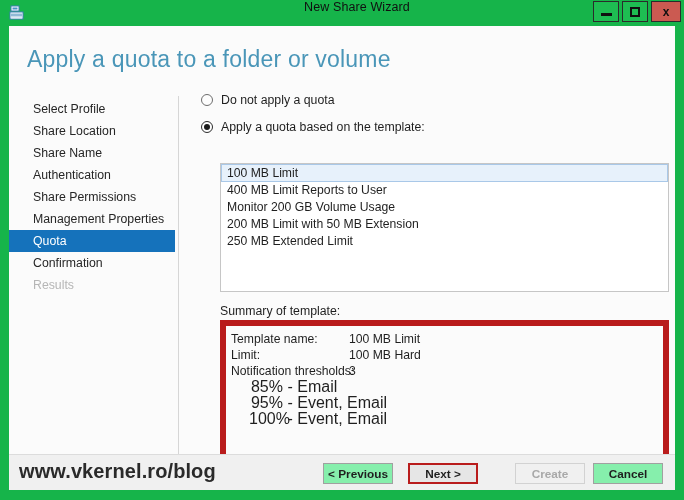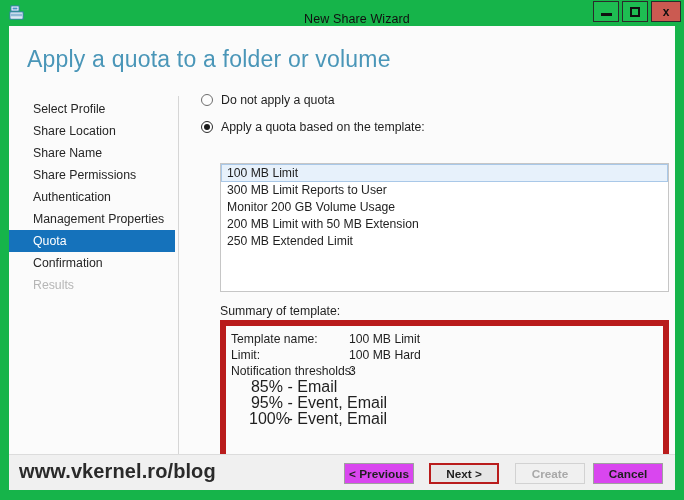--- a/index.html
+++ b/index.html
@@ -29,21 +29,21 @@
     background: #16b44a;
   }
   .titlebar-icon {
     position: absolute;
     left: 8px; top: 4px;
     width: 18px;
     height: 18px;
   }
   .titlebar-title {
     position: absolute;
-    left: 0; top: 12px;
+    left: 0; top: 0;
     width: 684px;
     text-align: center;
     font-size: 12.5px;
     color: #101010;
     letter-spacing: .1px;
     padding-left: 30px;
   }
   .winbtns {
     position: absolute;
     right: 3px; top: 1px;
@@ -284,40 +284,40 @@
     right: 12px;
     top: 8px;
     display: flex;
     gap: 8px;
   }
   .btn {
     width: 70px;
     height: 21px;
     font-size: 11.8px;
     color: #1f1f1f;
-    background: #d946ef;
+    background: #86efac;
     border: 1px solid #a0a0a0;
     display: flex;
     align-items: center;
     justify-content: center;
     font-family: "Liberation Sans", sans-serif;
     cursor: default;
     white-space: nowrap;
   }
   .btn.focus {
     border: 2px solid #b91c1c;
     background: #e6e6e6;
     margin-left: 7px;
   }
   .btn.disabled {
     color: #a8a8a8;
     background: #f0f0f0;
     border: 1px solid #d2d2d2;
   }
-  .btn.gap-left { margin-left: 8px; }
+  .btn.gap-left { margin-left: 29px; }
 </style>
 </head>
 <body>
 
 <div class="window">
 
   <div class="titlebar">
     <span class="titlebar-icon">
       <svg width="18" height="18" viewBox="0 0 18 18">
         <rect x="3" y="2" width="8" height="5" fill="#ffffff" stroke="#3d7fb5" stroke-width="1"></rect>
@@ -340,22 +340,22 @@
   </div>
 
   <div class="client">
 
     <div class="page-title">Apply a quota to a folder or volume</div>
 
     <div class="sidebar">
       <div class="nav-item">Select Profile</div>
       <div class="nav-item">Share Location</div>
       <div class="nav-item">Share Name</div>
+      <div class="nav-item">Authentication</div>
       <div class="nav-item">Share Permissions</div>
-      <div class="nav-item">Authentication</div>
       <div class="nav-item">Management Properties</div>
       <div class="nav-item selected">Quota</div>
       <div class="nav-item">Confirmation</div>
       <div class="nav-item disabled">Results</div>
     </div>
     <div class="nav-divider"></div>
 
     <div class="main">
 
       <div class="radio-row">
@@ -363,21 +363,21 @@
         <span class="radio-label">Do not apply a quota</span>
       </div>
 
       <div class="radio-row">
         <span class="radio checked"></span>
         <span class="radio-label">Apply a quota based on the template:</span>
       </div>
 
       <div class="listbox">
         <div class="list-item selected">100 MB Limit</div>
-        <div class="list-item">300 MB Limit Reports to User</div>
+        <div class="list-item">400 MB Limit Reports to User</div>
         <div class="list-item">Monitor 200 GB Volume Usage</div>
         <div class="list-item">200 MB Limit with 50 MB Extension</div>
         <div class="list-item">250 MB Extended Limit</div>
       </div>
 
       <div class="summary-label">Summary of template:</div>
       <div class="summary-box">
         <div class="sum-row">
           <span class="sum-key">Template name:</span>
           <span class="sum-val">100 MB Limit</span>

